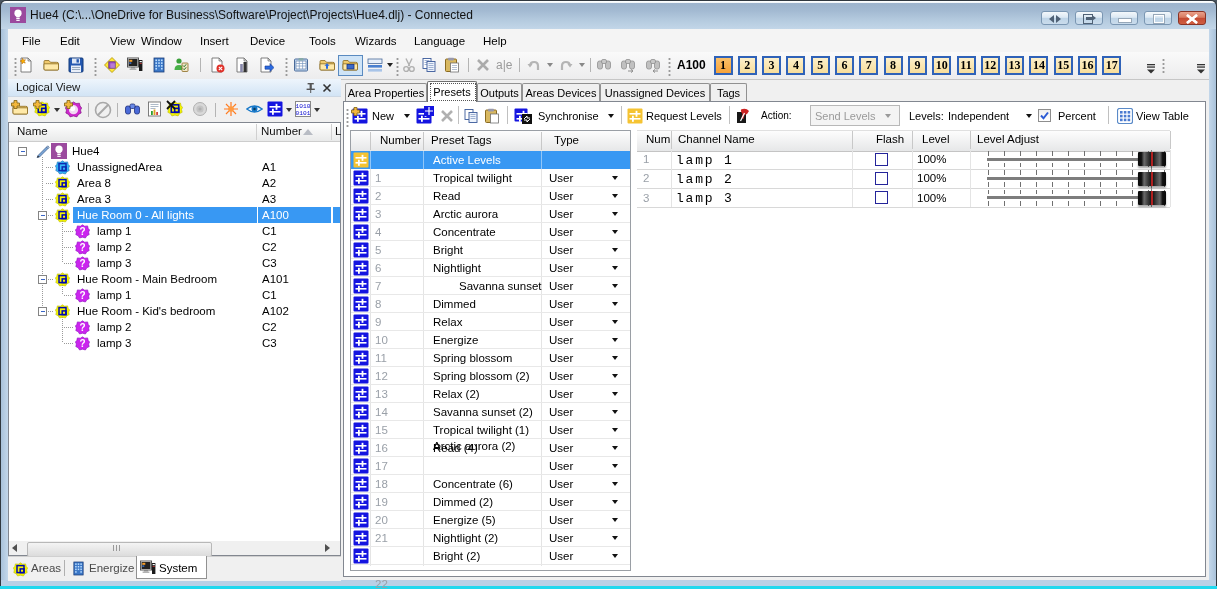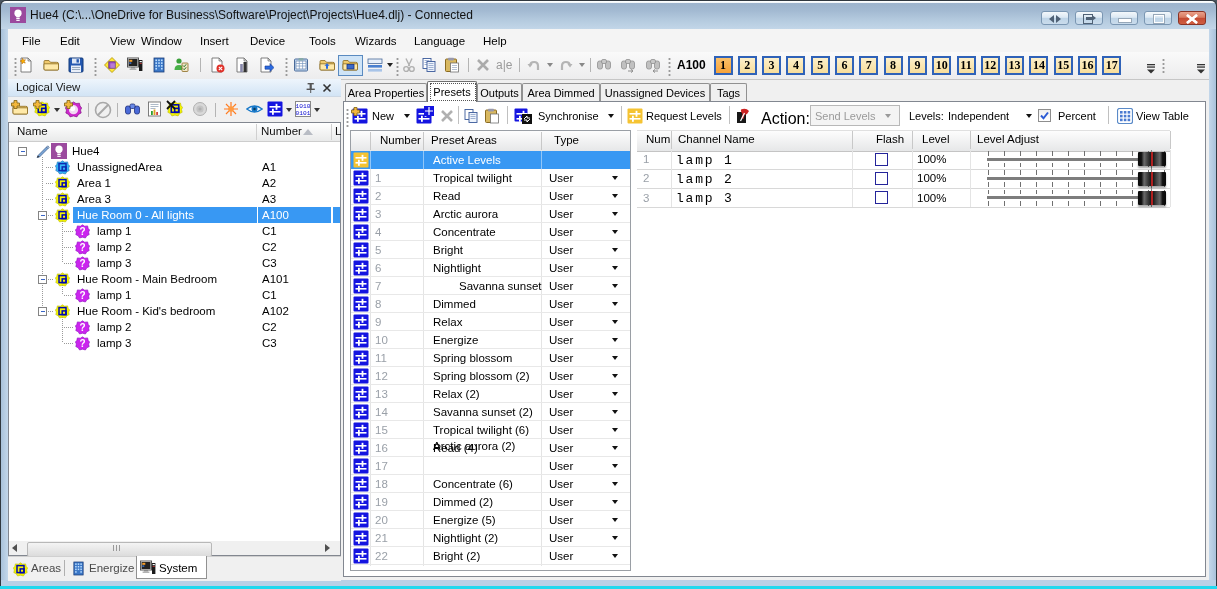--- a/index.html
+++ b/index.html
@@ -376,21 +376,21 @@
       <rect x="4" y="3.6" width="7" height="7" fill="none" stroke="#0a2ab0" stroke-width="1.5"></rect>
       <rect x="7.2" y="6.9" width="3.8" height="3.7" fill="none" stroke="#0a2ab0" stroke-width="1.5"></rect>
     </svg></div>
 <div class="txt" style="left:77px;top:161px">UnassignedArea</div>
 <div class="txt" style="left:262px;top:161px">A1</div>
 <div style="position:absolute;left:55px;top:176px;width:15px;height:15px"><svg width="15" height="15" viewBox="0 0 15 15" style="width:15px;height:15px">
       <path d="M7.5 0.8 L9.6 2.2 L12.6 1.9 L13.2 4.4 L14.6 6 L13.6 8 L14.2 10.6 L11.8 11.8 L10.4 14 L7.5 13.2 L4.6 14 L3.2 11.8 L0.8 10.6 L1.4 8 L0.4 6 L1.8 4.4 L2.4 1.9 L5.4 2.2 Z" fill="#f4f400" stroke="#bdbd00" stroke-width="0.6"></path>
       <rect x="4" y="3.6" width="7" height="7" fill="none" stroke="#0008b0" stroke-width="1.5"></rect>
       <rect x="7.2" y="6.9" width="3.8" height="3.7" fill="none" stroke="#0008b0" stroke-width="1.5"></rect>
     </svg></div>
-<div class="txt" style="left:77px;top:177px">Area 1</div>
+<div class="txt" style="left:77px;top:177px">Area 8</div>
 <div class="txt" style="left:262px;top:177px">A2</div>
 <div style="position:absolute;left:55px;top:192px;width:15px;height:15px"><svg width="15" height="15" viewBox="0 0 15 15" style="width:15px;height:15px">
       <path d="M7.5 0.8 L9.6 2.2 L12.6 1.9 L13.2 4.4 L14.6 6 L13.6 8 L14.2 10.6 L11.8 11.8 L10.4 14 L7.5 13.2 L4.6 14 L3.2 11.8 L0.8 10.6 L1.4 8 L0.4 6 L1.8 4.4 L2.4 1.9 L5.4 2.2 Z" fill="#f4f400" stroke="#bdbd00" stroke-width="0.6"></path>
       <rect x="4" y="3.6" width="7" height="7" fill="none" stroke="#0008b0" stroke-width="1.5"></rect>
       <rect x="7.2" y="6.9" width="3.8" height="3.7" fill="none" stroke="#0008b0" stroke-width="1.5"></rect>
     </svg></div>
 <div class="txt" style="left:77px;top:193px">Area 3</div>
 <div class="txt" style="left:262px;top:193px">A3</div>
 <div class="abs" style="left:38px;top:211px;width:9px;height:9px;box-sizing:border-box;border:1px solid #848484;background:#fff">
     <div style="position:absolute;left:1.5px;top:3px;width:4px;height:1px;background:#3a66c8"></div>
@@ -502,21 +502,21 @@
       <rect x="12" y="3" width="3.4" height="11" fill="#1a1a1a"></rect>
       <rect x="12.6" y="4" width="2.2" height="1.2" fill="#fff"></rect>
       <rect x="12.6" y="6" width="2.2" height="0.8" fill="#d03a3a"></rect>
     </svg></div>
 <div class="txt" style="left:159px;top:562px;color:#000">System</div>
 <div class="abs" style="left:345px;top:83px;width:82px;height:18px;box-sizing:border-box;border:1px solid #919191;border-bottom:none;background:#f0f0f0;border-radius:2px 2px 0 0"></div>
 <div class="txt" style="left:345px;top:87px;width:82px;text-align:center;font-size:11px">Area Properties</div>
 <div class="abs" style="left:477px;top:83px;width:45px;height:18px;box-sizing:border-box;border:1px solid #919191;border-bottom:none;background:#f0f0f0;border-radius:2px 2px 0 0"></div>
 <div class="txt" style="left:477px;top:87px;width:45px;text-align:center;font-size:11px">Outputs</div>
 <div class="abs" style="left:522px;top:83px;width:78px;height:18px;box-sizing:border-box;border:1px solid #919191;border-bottom:none;background:#f0f0f0;border-radius:2px 2px 0 0"></div>
-<div class="txt" style="left:522px;top:87px;width:78px;text-align:center;font-size:11px">Area Dimmed</div>
+<div class="txt" style="left:522px;top:87px;width:78px;text-align:center;font-size:11px">Areas Devices</div>
 <div class="abs" style="left:600px;top:83px;width:110px;height:18px;box-sizing:border-box;border:1px solid #919191;border-bottom:none;background:#f0f0f0;border-radius:2px 2px 0 0"></div>
 <div class="txt" style="left:600px;top:87px;width:110px;text-align:center;font-size:11px">Unassigned Devices</div>
 <div class="abs" style="left:710px;top:83px;width:37px;height:18px;box-sizing:border-box;border:1px solid #919191;border-bottom:none;background:#f0f0f0;border-radius:2px 2px 0 0"></div>
 <div class="txt" style="left:710px;top:87px;width:37px;text-align:center;font-size:11px">Tags</div>
 <div class="abs" style="left:343px;top:101px;width:863px;height:476px;box-sizing:border-box;border:1px solid #828790;background:#fff"></div>
 <div class="abs" style="left:427px;top:81px;width:50px;height:21px;box-sizing:border-box;border:1px solid #707070;border-bottom:none;background:#fff;border-radius:2px 2px 0 0"></div>
 <div class="abs" style="left:430px;top:83px;width:44px;height:16px;border:1px dotted #555"></div>
 <div class="txt" style="left:427px;top:86px;width:50px;text-align:center;font-size:11px">Presets</div>
 <div class="grip" style="left:346px;top:107px;height:20px"></div>
 <div style="position:absolute;left:352px;top:108px;width:16px;height:16px"><svg width="16" height="16" viewBox="0 0 16 16" style="">
@@ -578,21 +578,21 @@
       <rect x="2.5" y="10" width="11" height="1.6" fill="#fff"></rect>
       <rect x="5" y="7.8" width="1.8" height="6" fill="#fff"></rect>
     </svg></div>
 <div class="txt" style="left:646px;top:110px;font-size:11px">Request Levels</div>
 <div style="position:absolute;left:729px;top:106px;width:1px;height:18px;background:#c0c0c0"></div>
 <div class="abs" style="left:736px;top:108px"><svg width="16" height="16" viewBox="0 0 16 16" style="">
       <rect x="1" y="4" width="9" height="11" fill="#181818"></rect>
       <path d="M5 1.5 q5-2 8 1.5 q-1 3-4.5 4 l-1 4 -2-1 1-4 q-2-2 -1.5-4.5Z" fill="#cc2222"></path>
       <path d="M4.5 13 l4-8" stroke="#fff" stroke-width="1.2"></path>
     </svg></div>
-<div class="txt" style="left:761px;top:110px;font-size:16px">Action:</div>
+<div class="txt" style="left:761px;top:110px;font-size:10px">Action:</div>
 <div class="abs" style="left:810px;top:105px;width:90px;height:21px;box-sizing:border-box;border:1px solid #b8b8b8;background:#f4f4f4"></div>
 <div class="txt" style="left:815px;top:110px;color:#9a9a9a;font-size:11px">Send Levels</div>
 <div style="position:absolute;left:885px;top:114px;width:0;height:0;border-left:3.6px solid transparent;border-right:3.6px solid transparent;border-top:4px solid #9a9a9a"></div>
 <div class="txt" style="left:909px;top:110px;font-size:11px">Levels:</div>
 <div class="txt" style="left:948px;top:110px;font-size:11px">Independent</div>
 <div style="position:absolute;left:1026px;top:114px;width:0;height:0;border-left:3.6px solid transparent;border-right:3.6px solid transparent;border-top:4px solid #111"></div>
 <div class="abs" style="left:1038px;top:109px;width:13px;height:13px;box-sizing:border-box;border:1px solid #8e8e8e;background:linear-gradient(#eee,#fff)"><svg width="11" height="11" viewBox="0 0 11 11" style="">
       <path d="M2 5.5 l2.5 2.8 L9 2.5" stroke="#2a5ad4" stroke-width="2" fill="none"></path>
     </svg></div>
 <div class="txt" style="left:1058px;top:110px;font-size:11px">Percent</div>
@@ -608,21 +608,21 @@
         <rect x="10.6" y="6.8" width="2.6" height="2.6"></rect>
         <rect x="3" y="10.6" width="2.6" height="2.6"></rect>
         <rect x="6.8" y="10.6" width="2.6" height="2.6"></rect>
         <rect x="10.6" y="10.6" width="2.6" height="2.6"></rect>
       </g>
     </svg></div>
 <div class="txt" style="left:1136px;top:110px;font-size:11px">View Table</div>
 <div class="abs" style="left:350px;top:130px;width:281px;height:441px;box-sizing:border-box;border:1px solid #9a9fa5;background:#fff"></div>
 <div class="abs" style="left:351px;top:131px;width:279px;height:20px;background:linear-gradient(#fdfdfd,#e6e7e8);border-bottom:1px solid #c4c4c4"></div>
 <div class="txt" style="left:380px;top:134px">Number</div>
-<div class="txt" style="left:431px;top:134px">Preset Areas</div>
+<div class="txt" style="left:431px;top:134px">Preset Tags</div>
 <div class="txt" style="left:554px;top:134px">Type</div>
 <div style="position:absolute;left:370px;top:132px;width:1px;height:18px;background:#c8c8c8"></div>
 <div style="position:absolute;left:423px;top:132px;width:1px;height:18px;background:#c8c8c8"></div>
 <div style="position:absolute;left:541px;top:132px;width:1px;height:18px;background:#c8c8c8"></div>
 <div style="position:absolute;left:370px;top:151px;width:1px;height:415px;background:#e4e4e4"></div>
 <div style="position:absolute;left:423px;top:151px;width:1px;height:415px;background:#e4e4e4"></div>
 <div style="position:absolute;left:541px;top:151px;width:1px;height:415px;background:#e4e4e4"></div>
 <div class="abs" style="left:351px;top:151px;width:279px;height:18px;background:#3898f3"></div>
 <div style="position:absolute;left:353px;top:152px;width:16px;height:16px"><svg width="16" height="16" viewBox="0 0 16 16" style="">
       <rect x="0.5" y="0.5" width="15" height="15" rx="1" fill="#f5c332"></rect>
@@ -805,21 +805,21 @@
 <div style="position:absolute;left:612px;top:410px;width:0;height:0;border-left:3.9px solid transparent;border-right:3.9px solid transparent;border-top:4.5px solid #111"></div>
 <div class="abs" style="left:351px;top:438px;width:279px;height:1px;background:#e8e8e8"></div>
 <div style="position:absolute;left:353px;top:422px;width:16px;height:16px"><svg width="16" height="16" viewBox="0 0 16 16" style="">
       <rect x="0.5" y="0.5" width="15" height="15" rx="1" fill="#1414e0"></rect>
       <rect x="2.5" y="5" width="11" height="1.6" fill="#fff"></rect>
       <rect x="8.6" y="2.8" width="1.8" height="6" fill="#fff"></rect>
       <rect x="2.5" y="10" width="11" height="1.6" fill="#fff"></rect>
       <rect x="5" y="7.8" width="1.8" height="6" fill="#fff"></rect>
     </svg></div>
 <div class="txt" style="left:375px;top:424px;color:#9aa0a8">15</div>
-<div class="txt" style="left:433px;top:424px">Tropical twilight (6)</div>
+<div class="txt" style="left:433px;top:424px">Tropical twilight (1)</div>
 <div class="txt" style="left:549px;top:424px">User</div>
 <div style="position:absolute;left:612px;top:428px;width:0;height:0;border-left:3.9px solid transparent;border-right:3.9px solid transparent;border-top:4.5px solid #111"></div>
 <div class="abs" style="left:351px;top:456px;width:279px;height:1px;background:#e8e8e8"></div>
 <div style="position:absolute;left:353px;top:440px;width:16px;height:16px"><svg width="16" height="16" viewBox="0 0 16 16" style="">
       <rect x="0.5" y="0.5" width="15" height="15" rx="1" fill="#1414e0"></rect>
       <rect x="2.5" y="5" width="11" height="1.6" fill="#fff"></rect>
       <rect x="8.6" y="2.8" width="1.8" height="6" fill="#fff"></rect>
       <rect x="2.5" y="10" width="11" height="1.6" fill="#fff"></rect>
       <rect x="5" y="7.8" width="1.8" height="6" fill="#fff"></rect>
     </svg></div>
@@ -888,21 +888,21 @@
 <div class="txt" style="left:549px;top:532px">User</div>
 <div style="position:absolute;left:612px;top:536px;width:0;height:0;border-left:3.9px solid transparent;border-right:3.9px solid transparent;border-top:4.5px solid #111"></div>
 <div class="abs" style="left:351px;top:564px;width:279px;height:1px;background:#e8e8e8"></div>
 <div style="position:absolute;left:353px;top:548px;width:16px;height:16px"><svg width="16" height="16" viewBox="0 0 16 16" style="">
       <rect x="0.5" y="0.5" width="15" height="15" rx="1" fill="#1414e0"></rect>
       <rect x="2.5" y="5" width="11" height="1.6" fill="#fff"></rect>
       <rect x="8.6" y="2.8" width="1.8" height="6" fill="#fff"></rect>
       <rect x="2.5" y="10" width="11" height="1.6" fill="#fff"></rect>
       <rect x="5" y="7.8" width="1.8" height="6" fill="#fff"></rect>
     </svg></div>
-<div class="txt" style="left:375px;top:550px;color:#9aa0a8">22</div>
+<div class="txt" style="left:375px;top:578px;color:#9aa0a8">22</div>
 <div class="txt" style="left:433px;top:550px">Bright (2)</div>
 <div class="txt" style="left:549px;top:550px">User</div>
 <div style="position:absolute;left:612px;top:554px;width:0;height:0;border-left:3.9px solid transparent;border-right:3.9px solid transparent;border-top:4.5px solid #111"></div>
 <div class="abs" style="left:637px;top:130px;width:533px;height:19.5px;background:linear-gradient(#fdfdfd,#e6e7e8);border-bottom:1px solid #c4c4c4;border-top:1px solid #e0e0e0"></div>
 <div class="txt" style="left:646px;top:133px">Num</div>
 <div class="txt" style="left:678px;top:133px">Channel Name</div>
 <div class="txt" style="left:876px;top:133px">Flash</div>
 <div class="txt" style="left:922px;top:133px">Level</div>
 <div class="txt" style="left:977px;top:133px">Level Adjust</div>
 <div style="position:absolute;left:671px;top:131px;width:1px;height:18px;background:#c8c8c8"></div>

